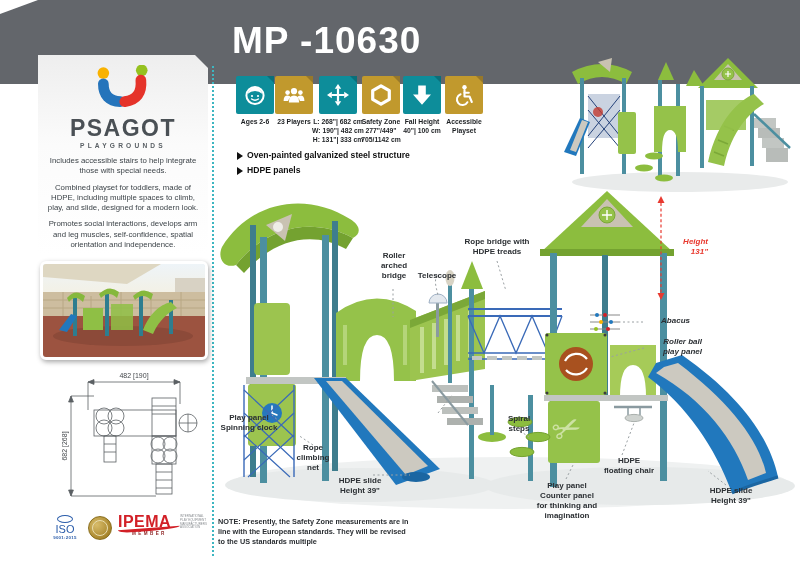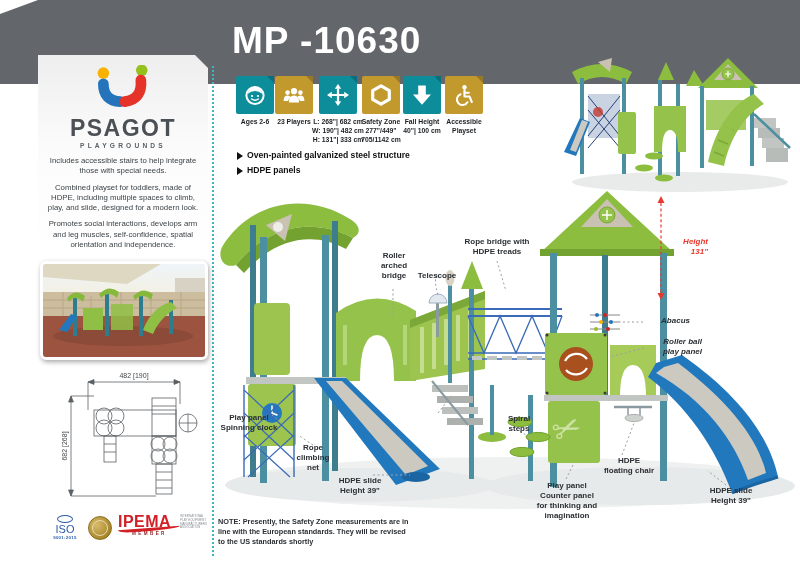--- a/index.html
+++ b/index.html
@@ -484,15 +484,15 @@
       <div class="ipema-name">IPEMA</div>
       <div class="ipema-swoosh"></div>
       <div class="ipema-member">MEMBER</div>
       <div class="ipema-assoc pre">INTERNATIONAL
 PLAY EQUIPMENT
 MANUFACTURERS
 ASSOCIATION</div>
     </div>
   </div>
 
-  <div class="note"><b>NOTE:</b><span> Presently, the Safety Zone measurements are in line with the European standards. They will be revised to the US standards shortly</span></div>
+  <div class="note"><b>NOTE:</b><span> Presently, the Safety Zone measurements are in line with the European standards. They will be revised to the US standards multiple</span></div>
 
 </div>
 
 </body></html>

